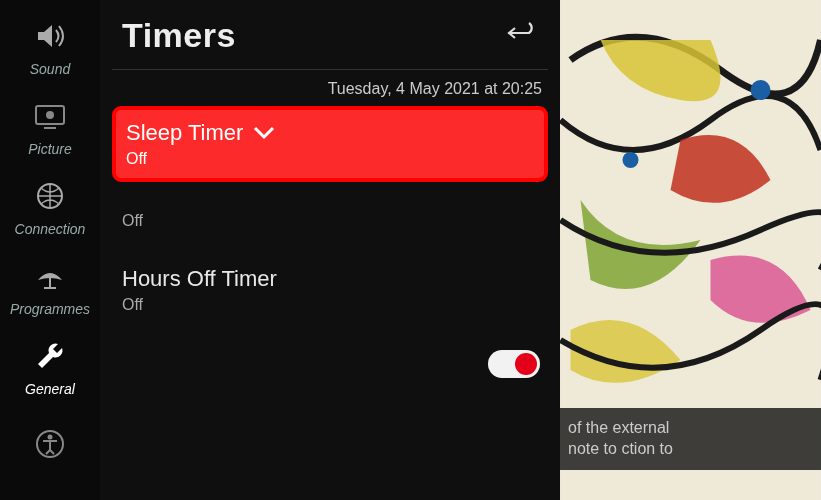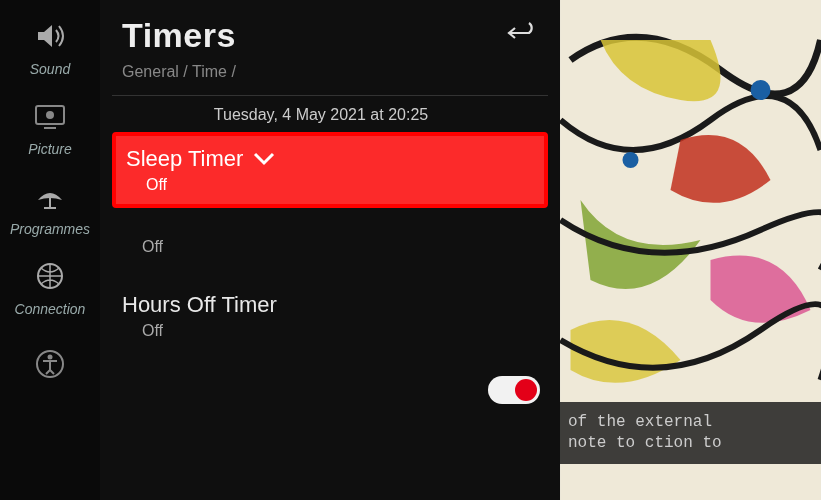--- a/index.html
+++ b/index.html
@@ -7,23 +7,23 @@
       width: 821px; height: 500px; overflow: hidden;
       font-family: "Segoe UI", Arial, sans-serif;
       background: #000; position: relative; color: #ddd;
     }
     .bg-right {
       position: absolute; left: 560px; top: 0; width: 261px; height: 500px;
       background: #e8e4d8;
     }
     .bg-right svg { width: 100%; height: 100%; }
     .bg-right .hint {
-      position: absolute; left: 0; bottom: 36px; width: 100%;
+      position: absolute; left: 0; bottom: 30px; width: 100%;
       background: rgba(30,30,30,0.85); color: #ccc;
-      font-size: 16px; padding: 10px 24px 10px 8px; line-height: 1.3; font-family: Liberation Mono, monospace;
+      font-size: 16px; padding: 10px 24px 10px 8px; line-height: 1.3;
     }
 
     .sidebar {
       position: absolute; left: 0; top: 0; width: 100px; height: 500px;
       background: #0a0a0a; display: flex; flex-direction: column;
       align-items: center; padding-top: 6px;
     }
     .side-item {
       width: 100%; height: 80px; display: flex; flex-direction: column;
       align-items: center; justify-content: center; gap: 4px;
@@ -40,29 +40,29 @@
     .panel-header {
       padding: 6px 22px 0 22px; position: relative;
     }
     .panel-title { font-size: 34px; font-weight: 700; color: #eee; letter-spacing: 0.5px; }
     .back-btn {
       position: absolute; right: 22px; top: 10px; width: 34px; height: 26px;
       display:flex; align-items:center; justify-content:center; cursor:pointer;
     }
     .breadcrumb { margin-top: 8px; font-size: 16px; color: #888; }
     .hr { height:1px; background:#333; margin: 14px 12px 0 12px; }
-    .datetime { text-align: center; font-size: 16px; color: #ccc; padding: 10px 18px 8px 0; }
+    .datetime { text-align: right; font-size: 16px; color: #ccc; padding: 10px 18px 8px 0; }
 
     .rows { padding: 0 12px; }
     .row {
-      padding: 10px 10px 10px 10px; border-radius: 4px; cursor: pointer;
+      padding: 10px 10px 10px 10px; border-radius: 9px; cursor: pointer;
       margin-bottom: 16px; position: relative;
     }
     .row .row-title { font-size: 22px; color: #e8e8e8; display:flex; align-items:center; gap:10px; }
-    .row .row-value { font-size: 16px; color: #aaa; margin-top: 4px; margin-left: 20px; }
+    .row .row-value { font-size: 16px; color: #aaa; margin-top: 4px; }
     .row.highlight {
       background: #fc2a2a; color: #fff; border: 4px solid #ff0000;
     }
     .row.highlight .row-title, .row.highlight .row-value { color: #fff; }
     .chev { display:inline-block; }
 
     .toggle {
       position: absolute; right: 8px; top: 10px;
       width: 52px; height: 28px; border-radius: 14px; background: #f2f2f2;
     }
@@ -115,38 +115,46 @@
           <circle cx="20" cy="19" r="4" fill="#888"></circle>
           <line x1="14" y1="32" x2="26" y2="32" stroke="#888" stroke-width="2"></line>
         </svg>
     </span>
     <span class="lbl">Picture</span>
   </div>
 
   <div class="side-item">
     <span class="ico">
       <svg width="40" height="40" viewBox="0 0 40 40">
+          <circle cx="20" cy="20" r="12" fill="none" stroke="#aaa" stroke-width="2"></circle>
+          <path d="M8 20 h24 M20 8 v24 M11 12 Q20 20 29 12 M11 28 Q20 20 29 28" stroke="#aaa" stroke-width="1.5" fill="none"></path>
+        </svg>
+    </span>
+    <span class="lbl">Connection</span>
+  </div>
+
+  <div class="side-item">
+    <span class="ico">
+      <svg width="40" height="40" viewBox="0 0 40 40">
           <path d="M8 24 Q20 10 32 24 Q20 20 8 24 Z" fill="#aaa"></path>
           <line x1="20" y1="22" x2="20" y2="32" stroke="#aaa" stroke-width="2"></line>
           <line x1="14" y1="32" x2="26" y2="32" stroke="#aaa" stroke-width="2"></line>
         </svg>
     </span>
     <span class="lbl">Programmes</span>
   </div>
 
-  <div class="side-item">
-    <span class="ico">
-      <svg width="40" height="40" viewBox="0 0 40 40">
-          <circle cx="20" cy="20" r="12" fill="none" stroke="#aaa" stroke-width="2"></circle>
-          <path d="M8 20 h24 M20 8 v24 M11 12 Q20 20 29 12 M11 28 Q20 20 29 28" stroke="#aaa" stroke-width="1.5" fill="none"></path>
-        </svg>
-    </span>
-    <span class="lbl">Connection</span>
-  </div>
-
+  <div class="side-item active">
+    <span class="ico">
+      <svg width="40" height="40" viewBox="0 0 40 40">
+          <path d="M28 8 a7 7 0 0 0 -9 9 L8 28 l4 4 11 -11 a7 7 0 0 0 9 -9 l-5 5 -4 -4 z" fill="#fff"></path>
+        </svg>
+    </span>
+    <span class="lbl">General</span>
+  </div>
 
   <div class="side-item">
     <span class="ico">
       <svg width="40" height="40" viewBox="0 0 40 40">
           <circle cx="20" cy="20" r="13" fill="none" stroke="#888" stroke-width="2"></circle>
           <circle cx="20" cy="13" r="2.5" fill="#888"></circle>
           <path d="M13 17 h14 M20 17 v9 M16 30 l4 -4 l4 4" stroke="#888" stroke-width="2" fill="none"></path>
         </svg>
     </span>
     <span class="lbl"></span>
@@ -155,21 +163,20 @@
 
 <div class="panel">
   <div class="panel-header">
     <div class="panel-title">Timers</div>
     <div class="back-btn">
       <svg width="30" height="22" viewBox="0 0 30 22">
         <path d="M4 11 H23 A6 6 0 0 0 23 1" fill="none" stroke="#ddd" stroke-width="2.2"></path>
         <path d="M9 6 L3 11 L9 16" fill="none" stroke="#ddd" stroke-width="2.2"></path>
       </svg>
     </div>
-    <div class="breadcrumb">General / Time /</div>
   </div>
   <div class="hr"></div>
   <div class="datetime">Tuesday, 4 May 2021 at 20:25</div>
 
   <div class="rows">
 
     <div class="row highlight">
       <div class="row-title">
         <span>Sleep Timer</span>
         <span class="chev">

